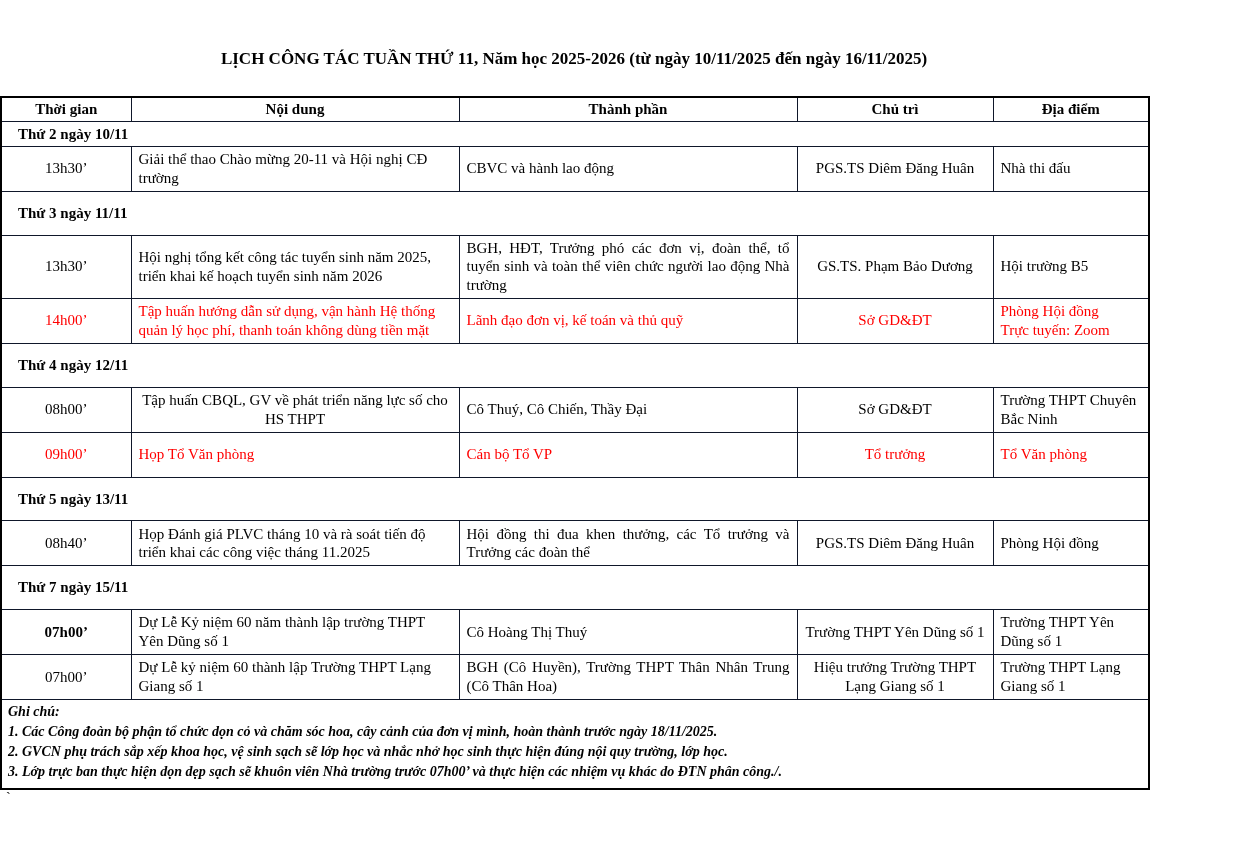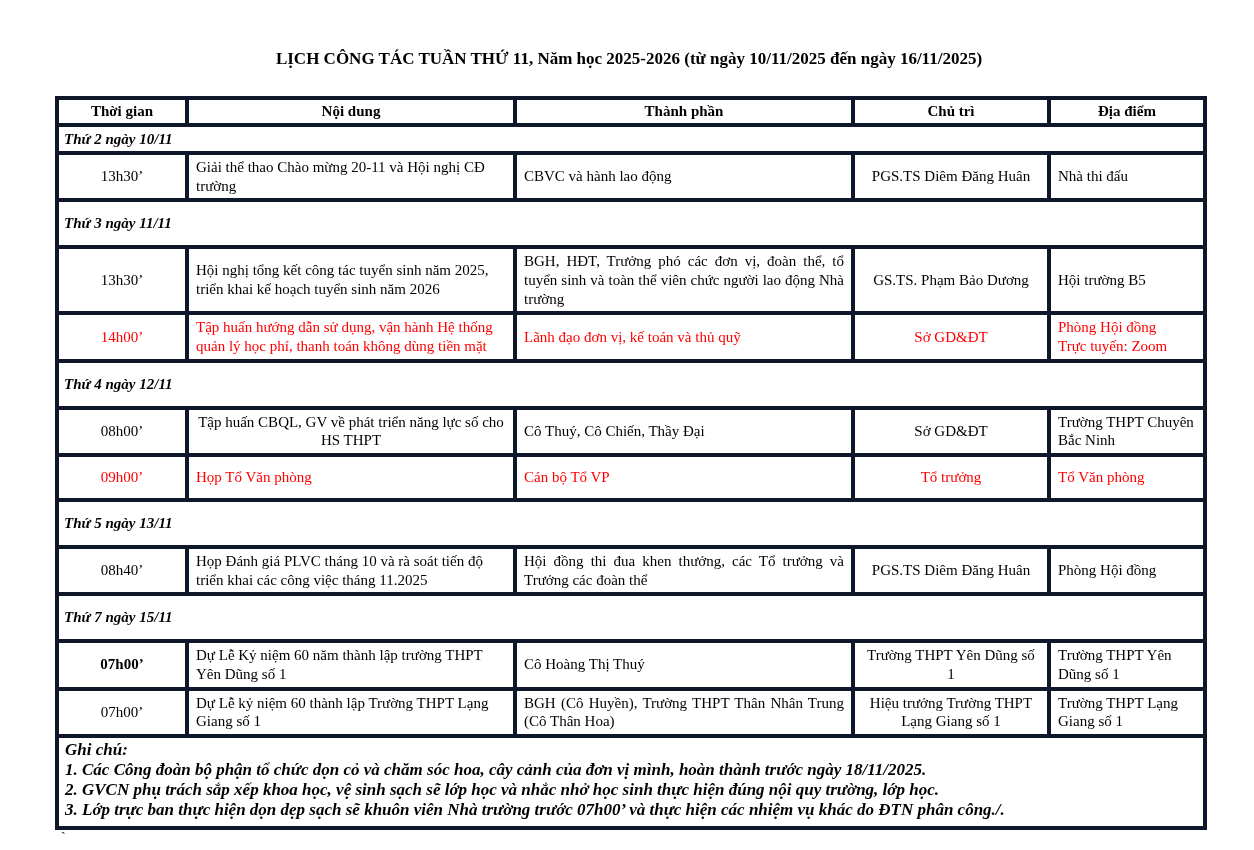--- a/index.html
+++ b/index.html
@@ -6,73 +6,71 @@
     margin: 0;
     padding: 0;
     background: #ffffff;
     width: 1254px;
     height: 850px;
     font-family: "Liberation Serif", "DejaVu Serif", serif;
     color: #000000;
   }
   .doc {
     width: 1148px;
-    margin-left: 55px;
     padding-top: 48px;
   }
   .title {
     text-align: center;
     font-weight: bold;
     font-size: 17px;
     line-height: 21px;
     margin: 0 0 27px 0;
     white-space: nowrap;
   }
   table.schedule {
     width: 1148px;
     table-layout: fixed;
     border-collapse: collapse;
     border: 2px solid #000;
     font-size: 15px;
   }
   table.schedule td, table.schedule th {
-    border: 4px solid #0f172a;
+    border: 1px solid #0f172a;
     vertical-align: middle;
     line-height: 1.25;
     overflow: hidden;
   }
   thead th {
     font-weight: bold;
     text-align: center;
     padding: 2px 4px;
     height: 19px;
   }
   tr.section-row td {
     font-weight: bold;
     text-align: left;
-    padding: 12px 4px 12px 5px;
-    font-style: italic;
+    padding: 12px 4px 12px 16px;
   }
   tbody tr.section-row:first-child td {
     padding-top: 3px;
     padding-bottom: 2px;
   }
   tr.event-row { height: 45px; }
   tr.event-row td { padding: 3px 7px; }
   td.time   { text-align: center; }
   td.content { text-align: left; }
   td.participants { text-align: justify; }
   td.chair  { text-align: center; }
   td.location { text-align: left; white-space: pre-line; }
   tr.highlight td { color: var(--hl, #ff0000); }
   tr.notes-row td {
     padding: 2px 6px 6px 6px;
     font-weight: bold;
     font-style: italic;
-    font-size: 17px;
+    font-size: 14px;
     line-height: 20px;
     text-align: left;
   }
   .stray-mark {
     margin-left: 6px;
     margin-top: 1px;
     font-size: 14px;
     line-height: 14px;
   }
 </style>

